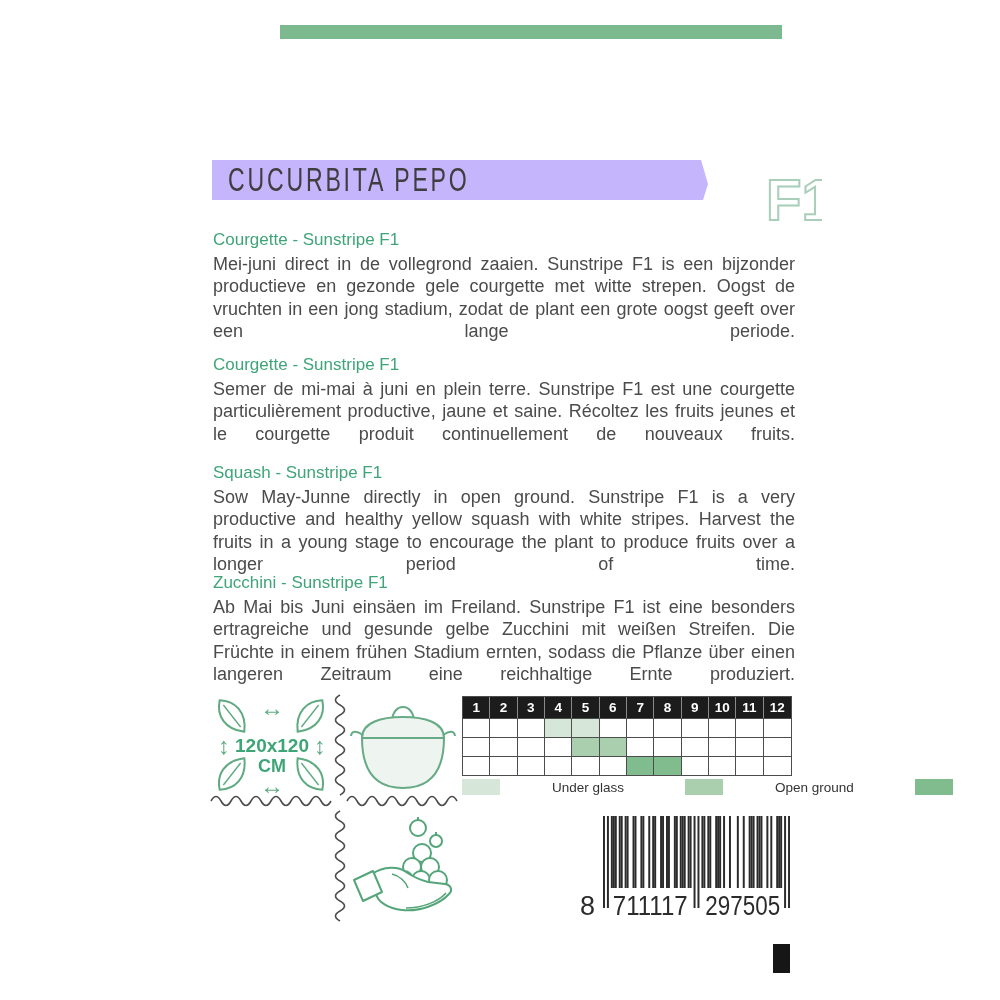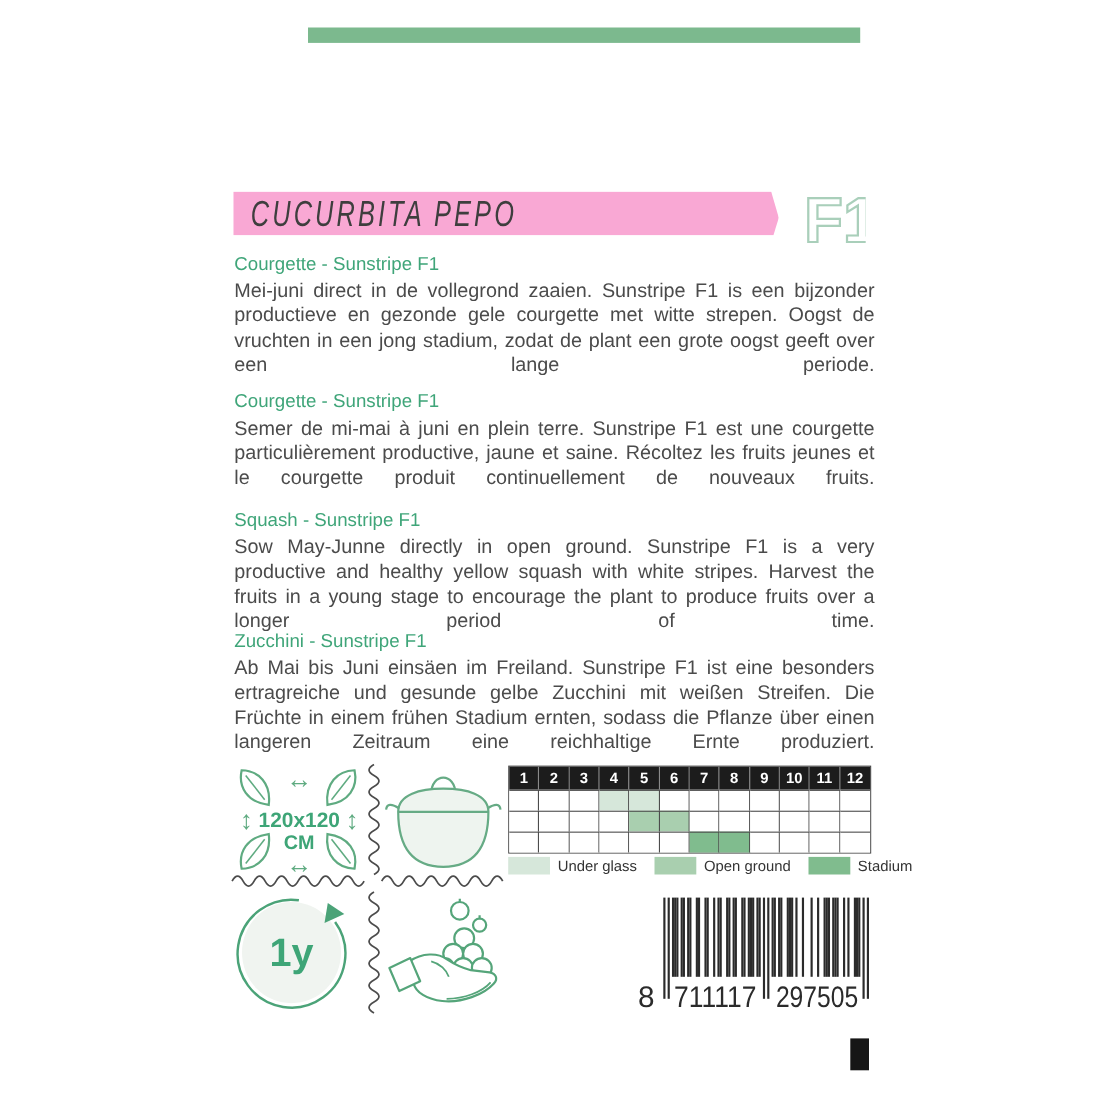--- a/index.html
+++ b/index.html
@@ -4,30 +4,29 @@
 <style>
   html,body{margin:0;padding:0;background:#fff;}
   .page{
     position:relative;width:1000px;height:1000px;background:#ffffff;overflow:hidden;
     font-family:"Liberation Sans",sans-serif;color:#4b4b4b;
   }
   
   .top-bar{position:absolute;left:280px;top:25px;width:502px;height:14px;background:#7cb98e;}
   
   .header-bar{
-    position:absolute;left:212px;top:174px;width:496px;height:40px;background:#f9a8d4;
+    position:absolute;left:212px;top:160px;width:496px;height:40px;background:#c4b5fd;
     display:flex;align-items:center;
     clip-path:polygon(0 0,98.6% 0,100% 60%,99% 100%,0 100%);
-    font-style:italic;
   }
   .header-bar .latin{
     display:inline-block;margin-left:16px;font-size:33px;color:#3e3e3e;
     letter-spacing:4px;transform:scaleX(0.70);transform-origin:left center;white-space:nowrap;
   }
-  .f1-logo{position:absolute;left:729px;top:163px;width:58px;height:68px;}
+  .f1-logo{position:absolute;left:764px;top:163px;width:58px;height:68px;}
   
   .sect{position:absolute;left:213px;width:582px;}
   .sect h2{margin:0 0 3px 0;font-size:17px;line-height:20px;font-weight:normal;color:#3fa579;}
   .sect p{margin:0;font-size:18px;line-height:22.4px;color:#4b4b4b;text-align:justify;}
   .sect p::after{content:"";display:inline-block;width:100%;}
   
   .icon-box{position:absolute;}
   .divider{position:absolute;}
   .spacing-box{left:212px;top:694px;width:120px;height:102px;}
   .pot-box{left:348px;top:692px;width:110px;height:104px;}
@@ -44,21 +43,21 @@
   
   .calendar{position:absolute;left:462px;top:696px;width:330px;border:1px solid #4c4c4c;box-sizing:border-box;}
   .cal-grid{display:grid;grid-template-columns:repeat(12,1fr);}
   .cal-head-cell{
     background:#1c1c1c;color:#fff;font-weight:bold;font-size:13.5px;height:21px;
     display:flex;align-items:center;justify-content:center;border-right:1px solid #8a8a8a;box-sizing:border-box;
   }
   .cal-head-cell:nth-child(12n){border-right:none;}
   .cal-cell{height:19px;border-right:1px solid #4c4c4c;border-top:1px solid #4c4c4c;box-sizing:border-box;background:#fff;}
   .cal-cell:nth-child(12n){border-right:none;}
-  .legend{position:absolute;left:462px;top:779px;width:332px;display:flex;align-items:center;}
+  .legend{position:absolute;left:462px;top:779px;width:332px;display:flex;align-items:center;gap:45px;}
   .legend .sw{width:38px;height:16px;margin-right:7px;flex:none;}
   .legend .lbl{font-size:13.5px;color:#333;margin-right:16px;white-space:nowrap;}
   
   .distributor{position:absolute;left:472px;top:815px;width:120px;}
   .distributor .d-name{font-size:15.5px;font-weight:bold;color:#333;line-height:18px;}
   .distributor .d-line{font-size:14.5px;color:#4a4a4a;line-height:17.5px;}
   .barcode{position:absolute;left:576px;top:813px;width:216px;height:106px;}
   .black-mark{position:absolute;left:773px;top:944px;width:17px;height:29px;background:#161616;}
   svg{display:block;}
 </style>
@@ -146,28 +145,20 @@
       <path d="M1,7 q5,-9 10,0 t10,0 t10,0 t10,0 t10,0 t10,0 t10,0 t10,0 t10,0 t10,0 t10,0" fill="none" stroke="#4c4c4c" stroke-width="1.6"></path>
     </svg>
   </div>
 
   <div class="divider" style="left:333px;top:810px">
     <svg width="14" height="114" viewBox="0 0 14 114">
       <path d="M7,1 q-9,5 0,10 t0,10 t0,10 t0,10 t0,10 t0,10 t0,10 t0,10 t0,10 t0,10 t0,10" fill="none" stroke="#4c4c4c" stroke-width="1.6"></path>
     </svg>
   </div>
 
-  <div class="icon-box oney-box">
-    <div class="oney-circle"></div>
-    <svg width="120" height="110" viewBox="0 0 120 110" style="position:absolute;left:0;top:0">
-      <circle cx="53" cy="53" r="49" fill="none" stroke="#4ba378" stroke-width="2.2" stroke-dasharray="268 40" transform="rotate(-36 53 53)"></circle>
-      <polygon points="86,7 101,17 83,25" fill="#4ba378"></polygon>
-    </svg>
-    <div class="oney-label">1y</div>
-  </div>
 
   <div class="icon-box hand-box">
     <svg width="110" height="110" viewBox="0 0 110 110">
       <g stroke="#55a57a" stroke-width="2" fill="#ffffff">
         <circle cx="70" cy="14" r="8"></circle>
           <path d="M70,3 L70,7" fill="none"></path>
         <circle cx="88" cy="27" r="6"></circle>
           <path d="M88,18 L88,22" fill="none"></path>
         <circle cx="74" cy="39" r="9"></circle>
         <circle cx="64" cy="53" r="9"></circle>

